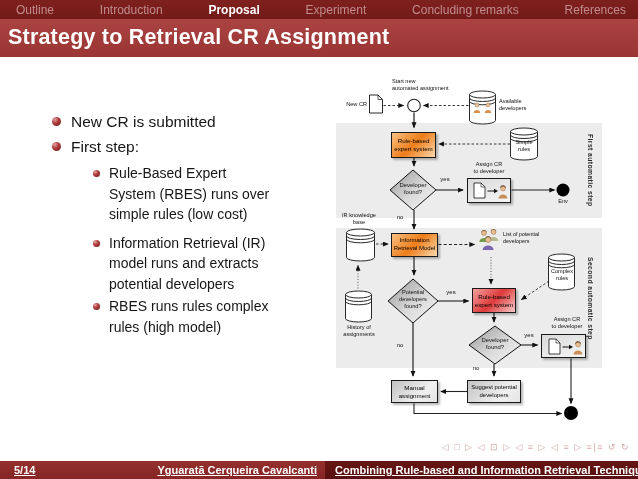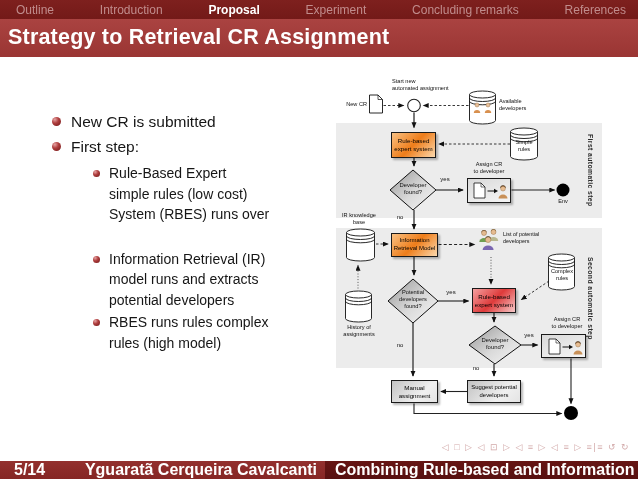--- a/index.html
+++ b/index.html
@@ -31,21 +31,21 @@
     flex:0 0 auto; width:9px; height:9px; border-radius:50%; margin:6px 10px 0 14px;
     background:radial-gradient(circle at 32% 28%, #e6a3a3 0%, #b04040 40%, #6e1212 100%);
   }
   .b1 .txt { font-size:15.5px; line-height:21px; }
   .b2 { display:flex; margin-left:55px; }
   .b2 .ball {
     flex:0 0 auto; width:7px; height:7px; border-radius:50%; margin:7px 9px 0 0;
     background:radial-gradient(circle at 32% 28%, #e6a3a3 0%, #b04040 40%, #6e1212 100%);
   }
   .b2 .txt { font-size:14px; line-height:20.5px; }
-  .mb4 { margin-bottom:4px; } .mb6 { margin-bottom:6px; } .mb8 { margin-bottom:24px; } .mb2 { margin-bottom:2px; }
+  .mb4 { margin-bottom:4px; } .mb6 { margin-bottom:6px; } .mb8 { margin-bottom:8px; } .mb2 { margin-bottom:2px; }
   
   .diagram { position:absolute; left:333px; top:72px; width:275px; height:372px; }
   .band { position:absolute; left:3px; width:266px; background:#ececec; }
   .band1 { top:51px; height:95px; }
   .band2 { top:156px; height:140px; }
   .vlabel {
     position:absolute; writing-mode:vertical-rl; text-align:center;
     font-size:6.8px; font-weight:bold; color:#2a2a2a; letter-spacing:.4px;
   }
   .vl1 { left:254px; top:51px; height:95px; }
@@ -65,21 +65,21 @@
   .gbox { background:linear-gradient(135deg,#c2c2c2 0%,#f0f0f0 65%,#e4e4e4 100%); }
   .abox { background:linear-gradient(160deg,#d9d9d9,#f6f6f6); border-width:1.2px; }
   .dmlabel { position:absolute; font-size:5.9px; line-height:1.2; color:#111; text-align:center; }
   
   .navsym {
     position:absolute; right:8px; top:442px; font-size:9px; color:#d2a9a9;
     letter-spacing:1.5px; cursor:default;
   }
   .footer {
     position:absolute; left:0; top:461px; width:638px; height:18px;
-    display:flex; font-size:16px; font-weight:bold; color:#fff;
+    display:flex; font-size:11px; font-weight:bold; color:#fff;text-decoration:underline;
   }
   .f-left {
     width:325px; background:linear-gradient(#93302e,#852624);
     display:flex; justify-content:space-between; align-items:center; padding:0 8px 0 14px;
   }
   .f-right {
     flex:1; background:linear-gradient(#661514,#571010);
     display:flex; align-items:center; padding-left:10px; white-space:nowrap; overflow:hidden;
   }
 </style>
@@ -105,22 +105,22 @@
       <span class="txt">New CR is submitted</span>
     </div>
     <div class="b1 mb6">
       <span class="ball"></span>
       <span class="txt">First step:</span>
     </div>
     <div class="b2 mb8">
       <span class="ball"></span>
       <span class="txt">
         <div>Rule-Based Expert</div>
+        <div>System (RBES) runs over</div>
         <div>simple rules (low cost)</div>
-        <div>System (RBES) runs over</div>
       </span>
     </div>
     <div class="b2 mb2">
       <span class="ball"></span>
       <span class="txt">
         <div>Information Retrieval (IR)</div>
         <div>model runs and extracts</div>
         <div>potential developers</div>
       </span>
     </div>

